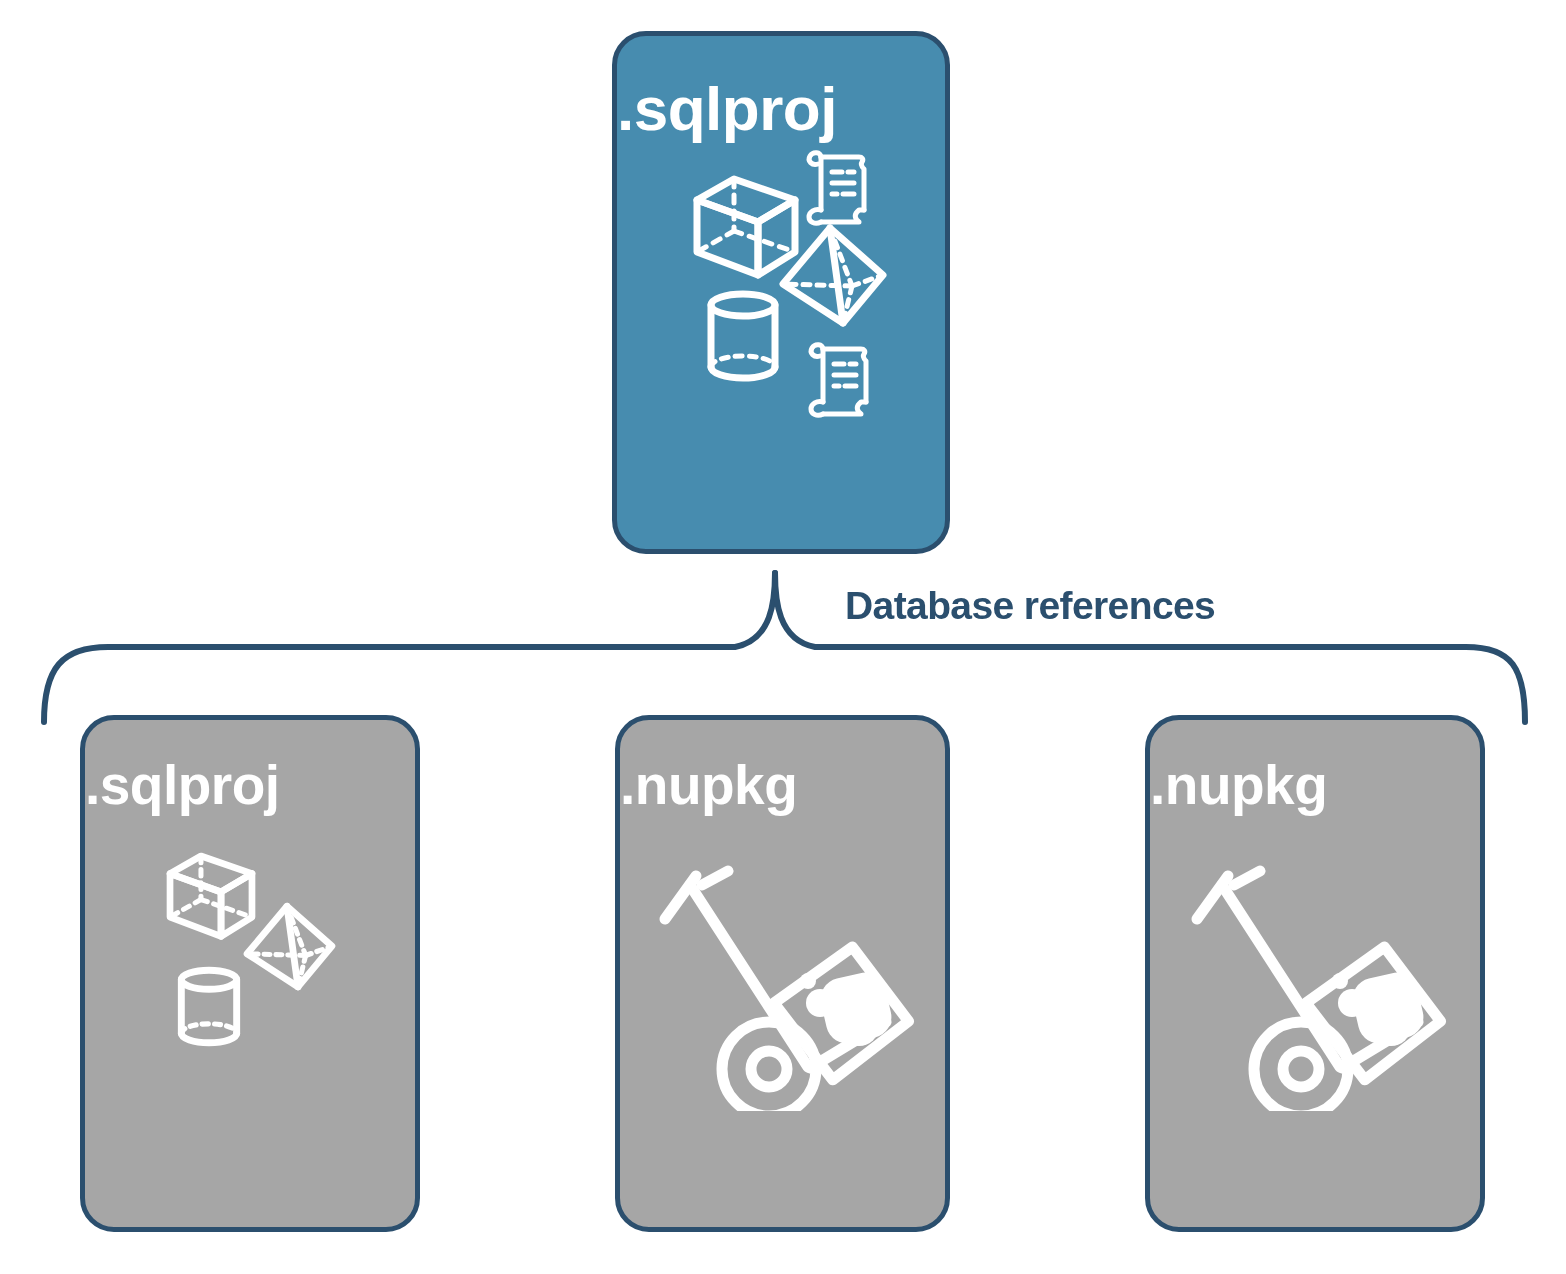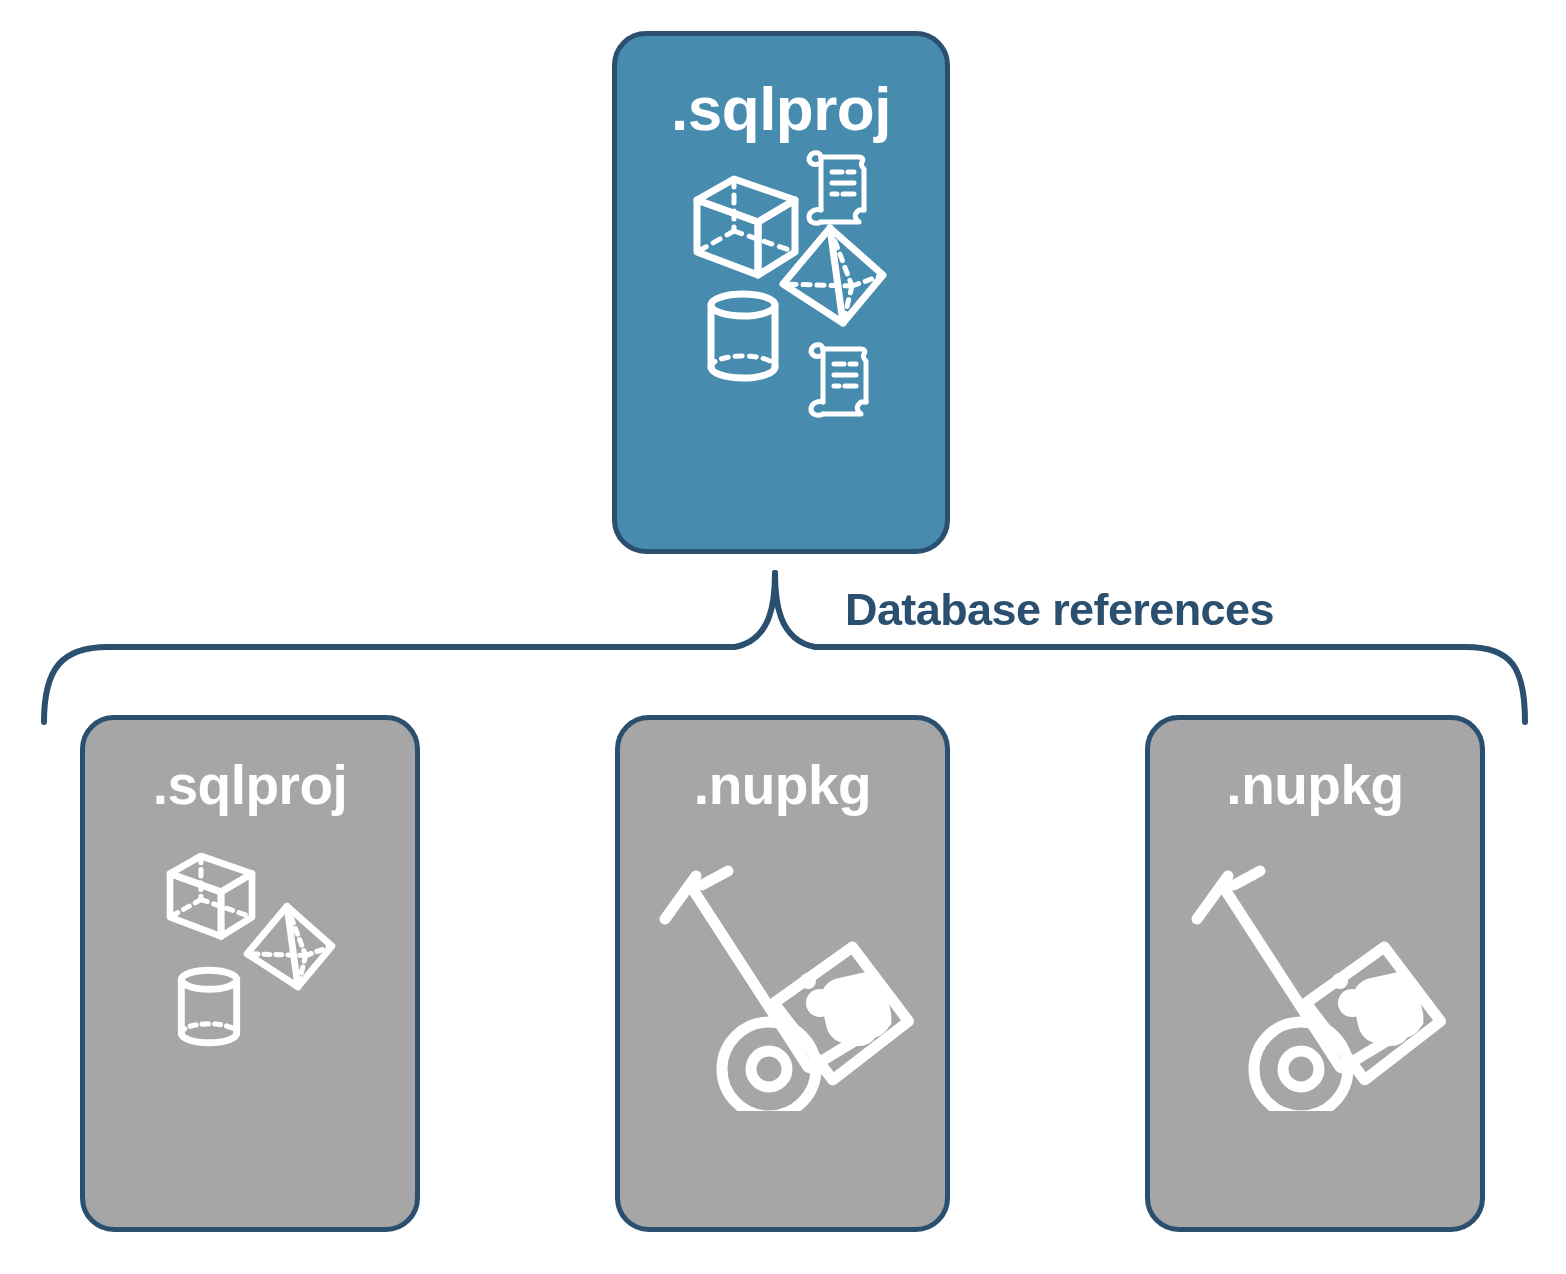--- a/index.html
+++ b/index.html
@@ -17,21 +17,21 @@
     background: #ffffff;
     overflow: hidden;
   }
   .node-box {
     position: absolute;
     box-sizing: border-box;
     border-radius: 34px;
     border: 5px solid #2b4f6e;
     display: flex;
     flex-direction: column;
-    align-items: center;
+    align-items: flex-start;
   }
   .node-box.primary {
     background: #478caf;
   }
   .node-box.secondary {
     background: #a6a6a6;
   }
   .node-title {
     color: #ffffff;
     font-weight: bold;
@@ -62,21 +62,21 @@
     left: 0;
     top: 0;
     width: 1566px;
     height: 1274px;
     pointer-events: none;
   }
   #edge-label {
     position: absolute;
     left: 845px;
     top: 584px;
-    font-size: 45px;
+    font-size: 39px;
     font-weight: bold;
     color: #2b4f6e;
     letter-spacing: -0.6px;
     white-space: nowrap;
     user-select: none;
   }
 </style>
 </head>
 <body>
 

